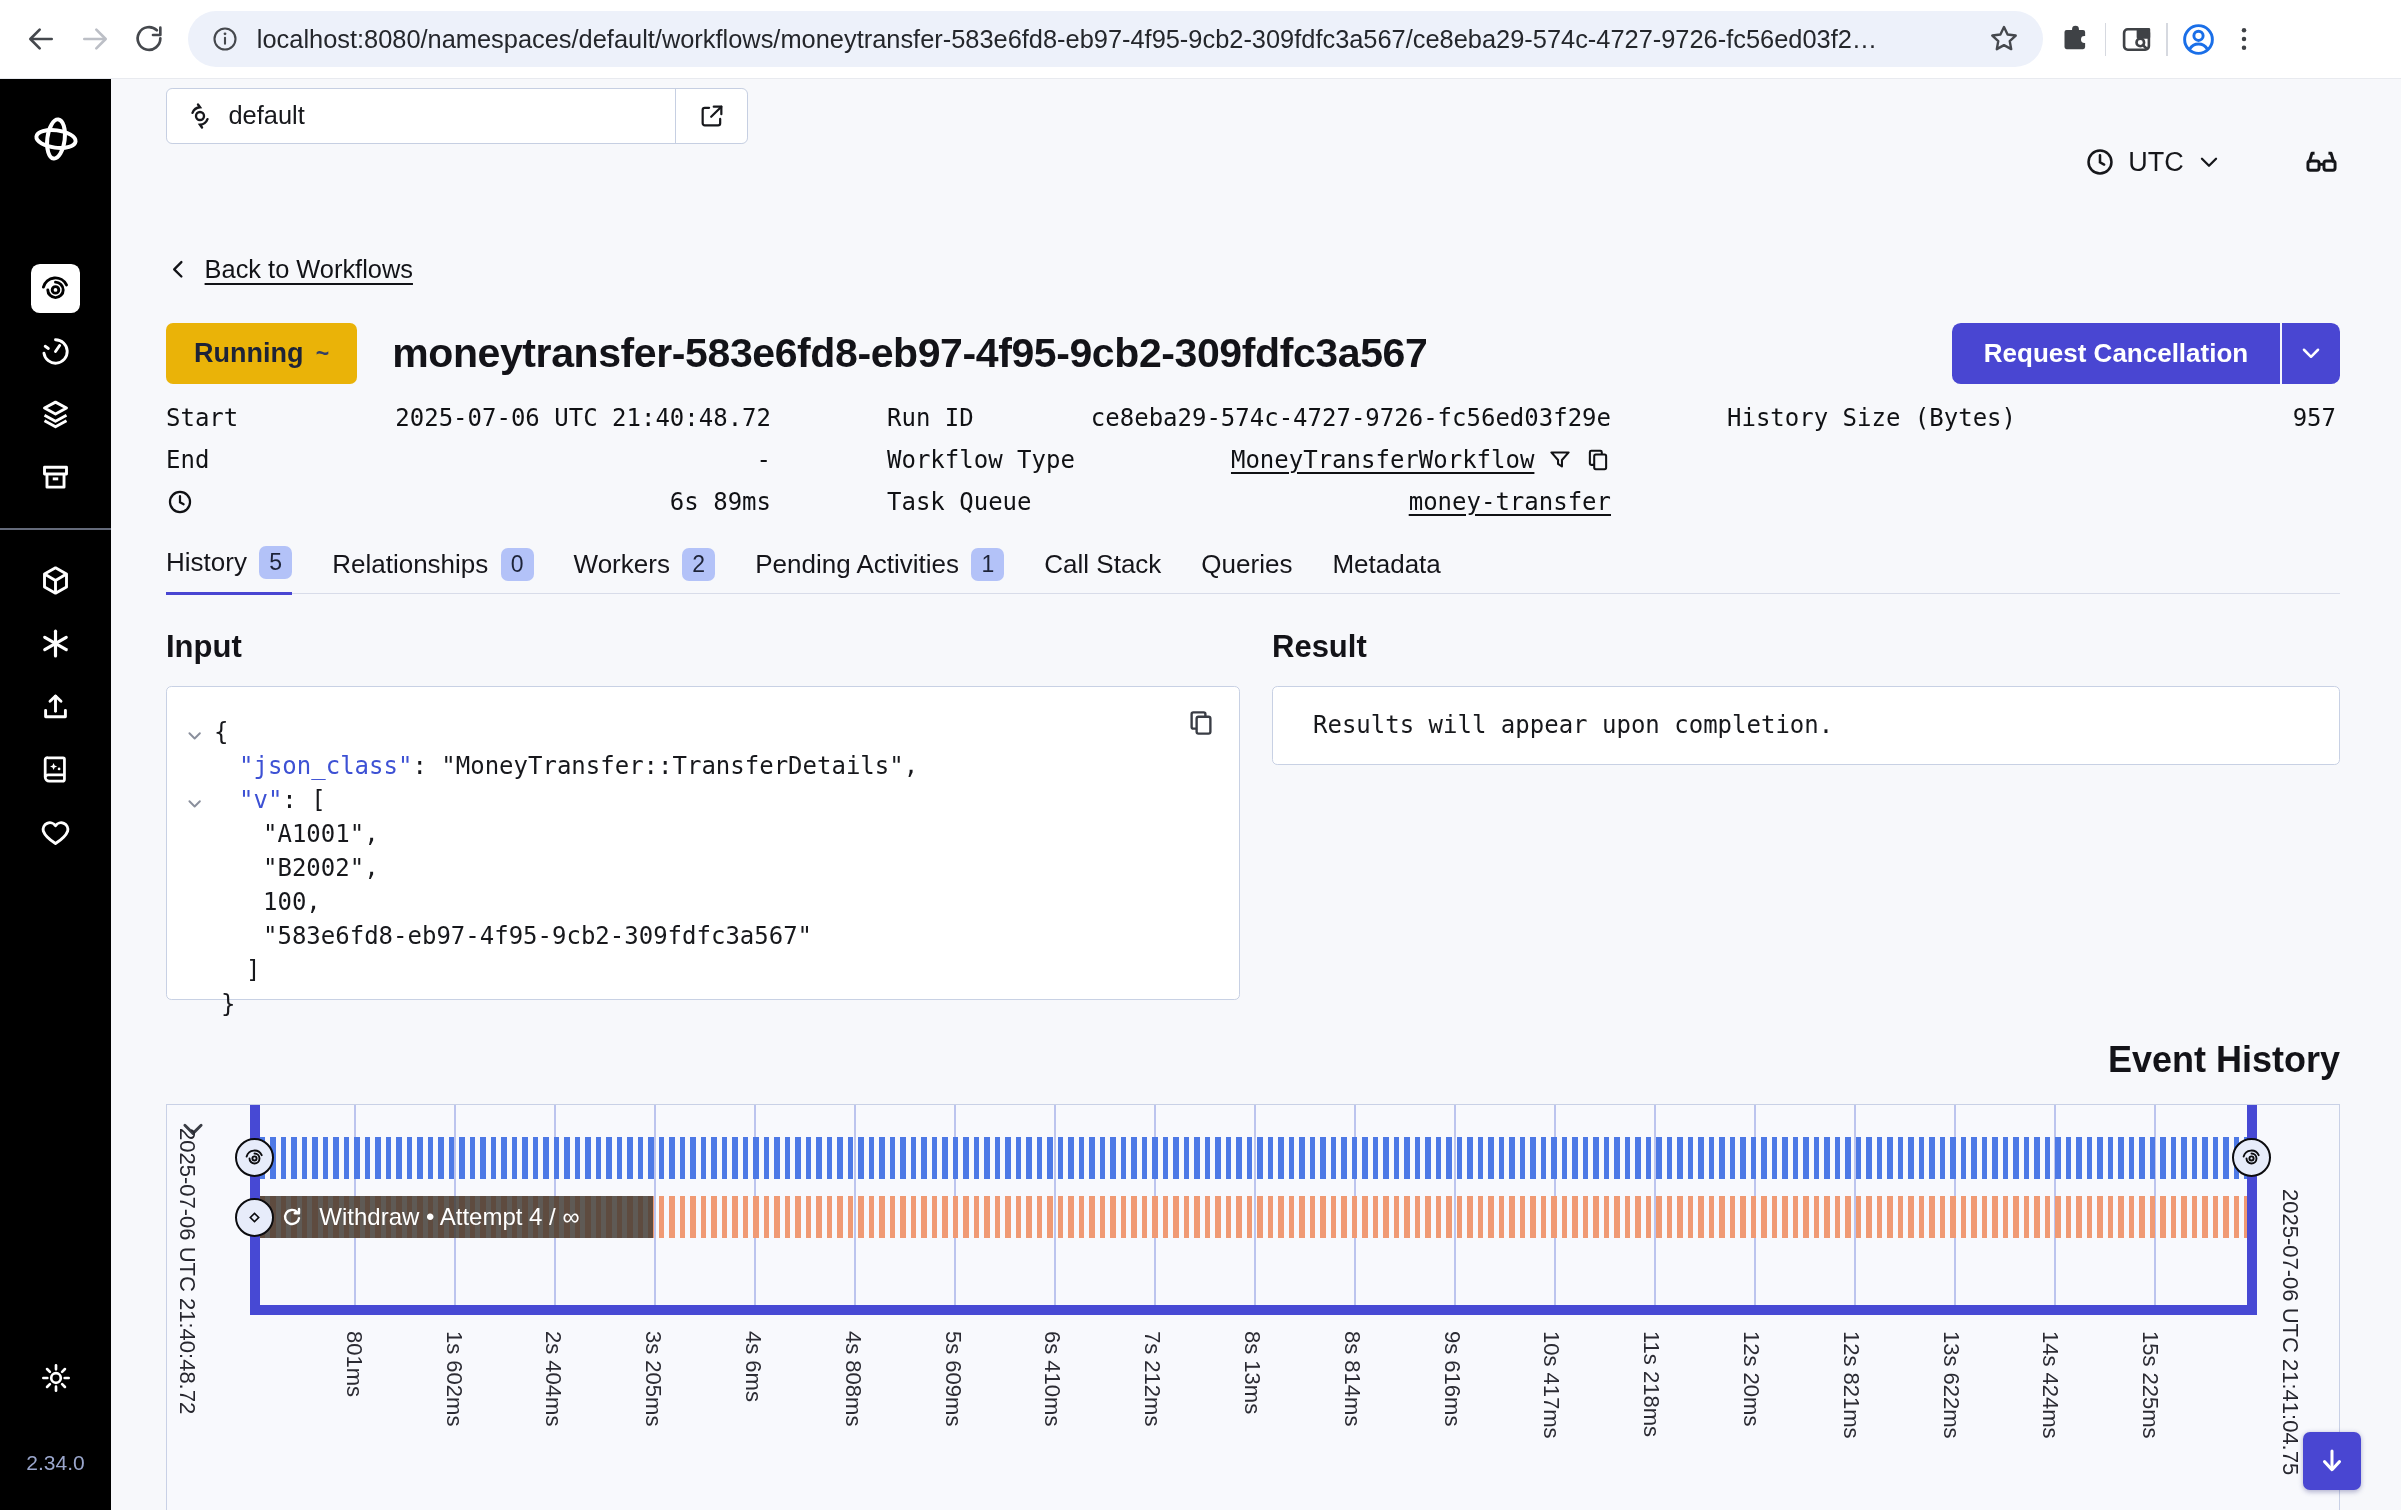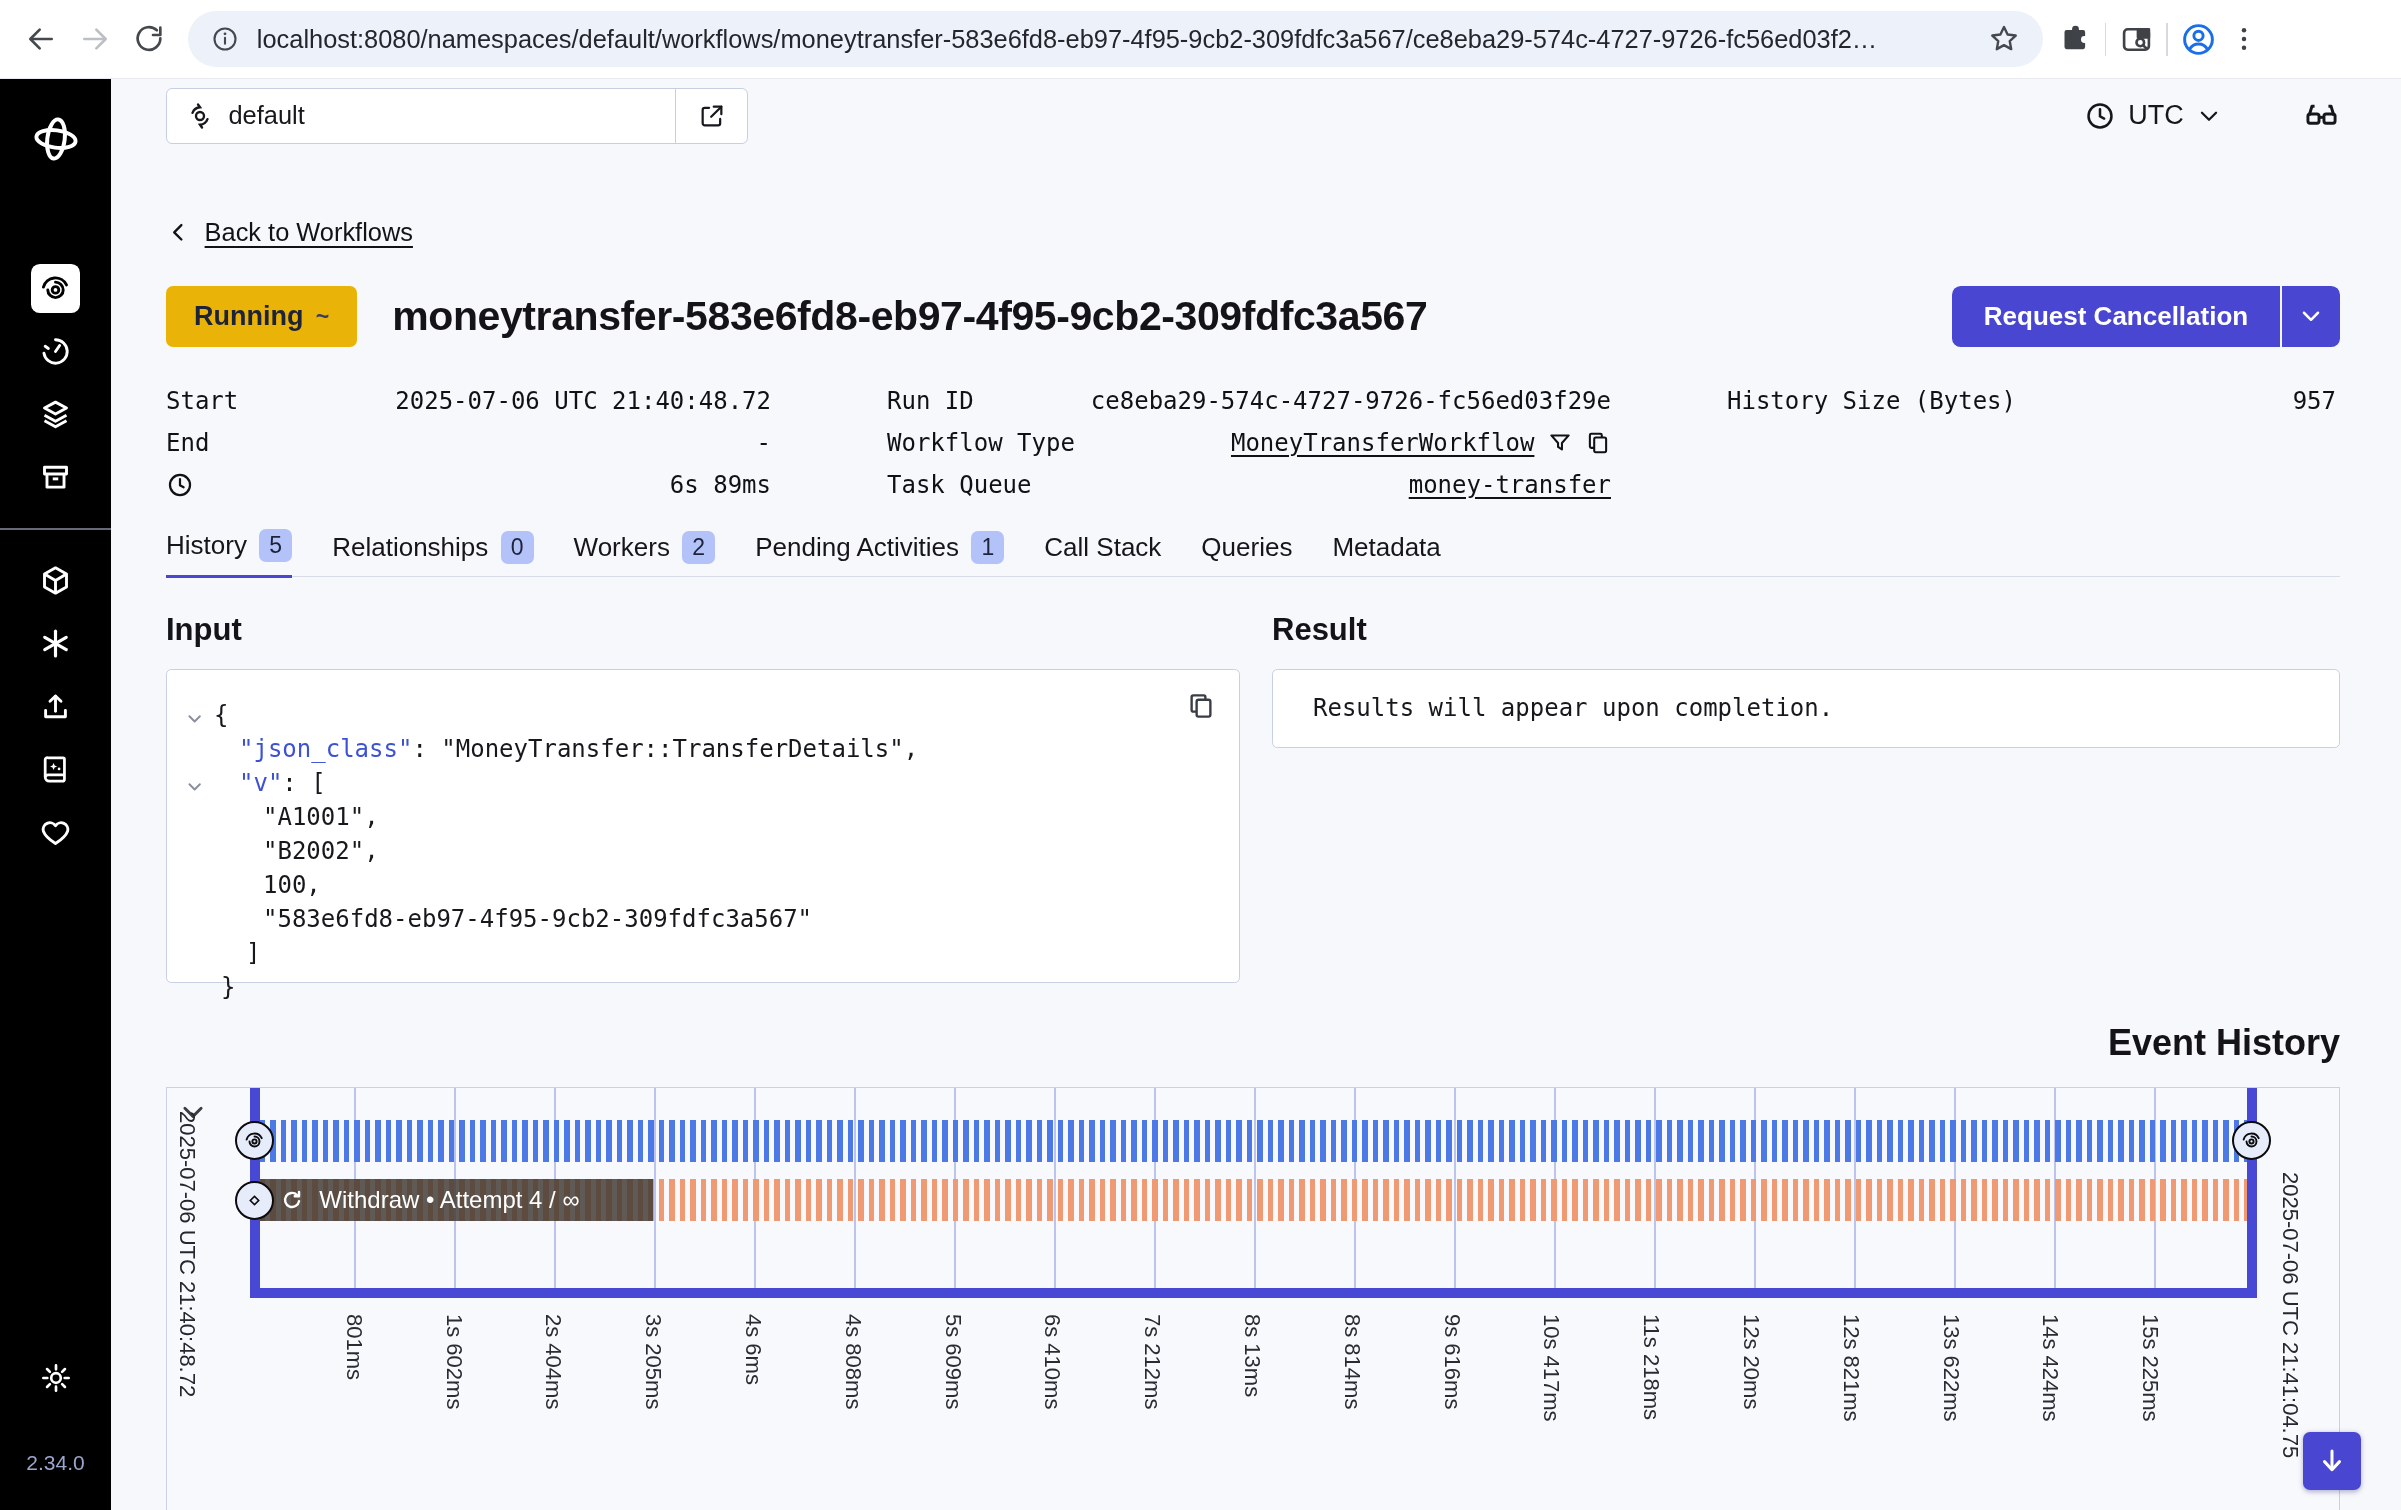--- a/index.html
+++ b/index.html
@@ -31,21 +31,21 @@
     align-items:center; justify-content:center; }
   .sb-divider { width:100%; height:1.8px; background:#9aa3bc; opacity:.65; margin-top:26px; }
   .sb-spacer { flex:1; }
   .sb-version { color:#9aa6cc; font-size:21px; margin:49px 0 35px; }
 
   .main { position:absolute; left:111px; top:0; right:0; bottom:0;
     background:#f7f8fb; overflow:hidden; }
   .content { padding:0 61px 0 55px; }
 
   
-  .topbar { display:flex; align-items:center; padding:8.8px 61px 0 55px; }
+  .topbar { display:flex; align-items:flex-start; padding:8.8px 61px 0 55px;flex-direction:column; }
   .ns-widget { display:flex; height:56px; background:#fff;
     border:1.3px solid #c6cfe2; border-radius:6.1px; width:582px; }
   .ns-main { flex:1; display:flex; align-items:center; gap:14px; padding:0 17.5px; }
   .ns-label { font-size:25.4px; color:#17181c; }
   .ns-ext { width:72px; border-left:1.3px solid #c6cfe2; display:flex;
     align-items:center; justify-content:center; }
   .topbar-right { margin-left:auto; display:flex; align-items:center; }
   .tz-widget { display:flex; align-items:center; gap:12.3px; font-size:27px; color:#16171b; }
   .glasses-btn { margin-left:81px; display:flex; }
 
@@ -60,21 +60,21 @@
     display:flex; align-items:center; gap:12.3px; font-size:27px; font-weight:600; color:#1d2338; }
   .status-suffix { font-size:23px; color:#333f66; }
   .wf-title { margin-left:35px; font-size:41px; font-weight:700; color:#131318; letter-spacing:-0.4px; }
   .cancel-btn { margin-left:auto; display:flex; height:61px; background:#4946d2;
     border-radius:8.8px; overflow:hidden; color:#fff; }
   .cancel-main { display:flex; align-items:center; padding:16px 32px; font-size:26px; font-weight:600; }
   .cancel-sep { width:1.8px; background:rgba(255,255,255,.95); margin:0; }
   .cancel-caret { width:58px; display:flex; align-items:center; justify-content:center; }
 
   
-  .meta-grid { margin-top:38px; display:grid; grid-template-columns:605px 724px 609px;
+  .meta-grid { margin-top:18px; display:grid; grid-template-columns:605px 724px 609px;
     column-gap:116px; row-gap:8.8px; font-size:24px; color:#101114; }
   .meta-cell { display:flex; justify-content:space-between; align-items:center; height:33px; }
   .meta-value-group { display:flex; align-items:center; gap:12.3px; }
   .meta-link { color:#101114; text-decoration:underline; text-underline-offset:4.4px; }
 
   
   .tabs { margin-top:28px; display:flex; gap:40px; border-bottom:1.8px solid #d8dce9; }
   .tab { display:flex; align-items:center; gap:12.3px; font-size:26px; color:#15151a;
     padding-bottom:12.3px; margin-bottom:-1.8px; }
   .tab.active { border-bottom:3.5px solid #4946d2; font-weight:500; }

